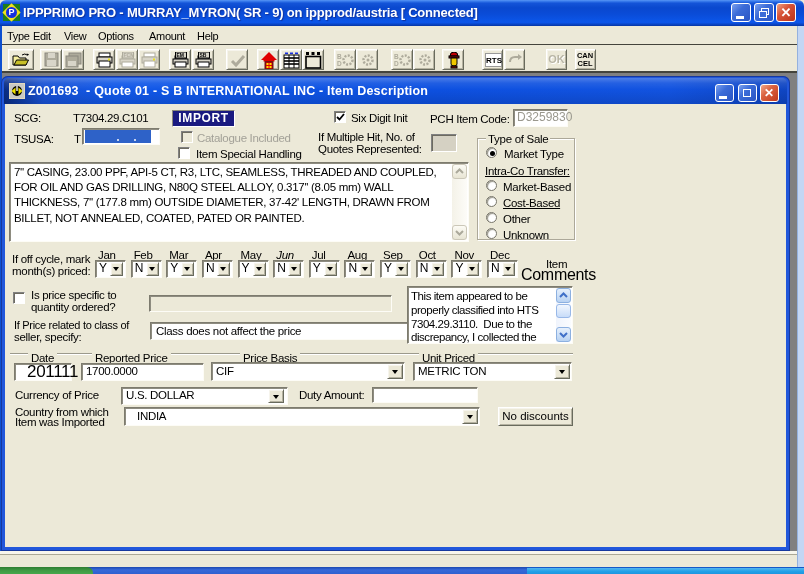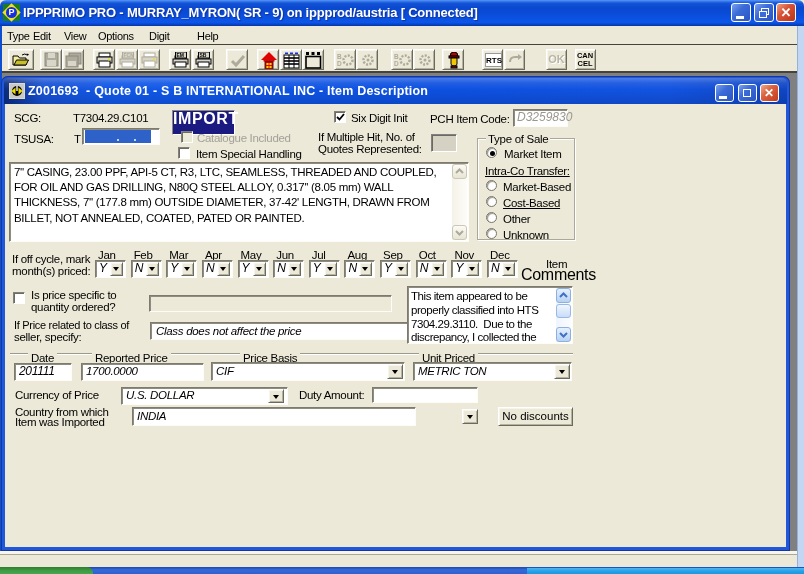--- a/index.html
+++ b/index.html
@@ -1,20 +1,20 @@
 <!DOCTYPE html>
 <html><head>
 <meta charset="utf-8">
 <style>
 * { margin:0; padding:0; box-sizing:border-box; }
 html,body { width:804px; height:574px; overflow:hidden; }
 body { font-family:"Liberation Sans", sans-serif; background:#ECE9D8; position:relative; }
 .abs { position:absolute; }
 .lbl { position:absolute; font-size:11.5px; letter-spacing:-0.3px; color:#000; white-space:nowrap; line-height:12px; }
-.sunken { background:#fff; border-top:1px solid #7d7b6e; border-left:1px solid #7d7b6e; border-bottom:1px solid #fdfcf6; border-right:1px solid #fdfcf6; box-shadow:inset 1px 1px 0 #8e8c80;font-style:italic; }
+.sunken { background:#fff; border-top:1px solid #7d7b6e; border-left:1px solid #7d7b6e; border-bottom:1px solid #fdfcf6; border-right:1px solid #fdfcf6; box-shadow:inset 1px 1px 0 #8e8c80; }
 .raised { background:#ECE9D8; border-top:1px solid #fff; border-left:1px solid #fff; border-bottom:1px solid #696B5D; border-right:1px solid #696B5D; box-shadow:inset 1px 1px 0 #f6f4ec, inset -1px -1px 0 #b5b2a1; }
 .cb { position:absolute; width:12px; height:12px; background:#fff; border-top:1px solid #808080; border-left:1px solid #808080; border-bottom:1px solid #fff; border-right:1px solid #fff; box-shadow:inset 1px 1px 0 #6d6b60; }
 .radio { position:absolute; width:11px; height:11px; border-radius:50%; background:#fff; border:1px solid #77756a; box-shadow:inset 1px 1px 1px #9a988c; }
 .arrowbtn { position:absolute; background:#ECE9D8; border-top:1px solid #fff; border-left:1px solid #fff; border-bottom:1px solid #696B5D; border-right:1px solid #696B5D; box-shadow:inset 1px 1px 0 #f6f4ec, inset -1px -1px 0 #b5b2a1; }
 .tri { position:absolute; width:0; height:0; border-left:3.5px solid transparent; border-right:3.5px solid transparent; border-top:4px solid #000; }
 </style>
 </head>
 <body>
 
 <div class="abs" style="left:0;top:0;width:804px;height:26px;border-radius:6px 6px 0 0;background:linear-gradient(180deg,#5A96F4 0%,#3D80EE 4%,#1454D8 12%,#0A48CE 30%,#0A4CD8 55%,#0B53E4 75%,#0C56EA 86%,#0A46C8 93%,#0635A4 100%);"></div>
@@ -30,21 +30,21 @@
     <div class="abs" style="left:6px;top:4px;width:8px;height:7px;border:1.5px solid #fff;"></div>
     <div class="abs" style="left:4px;top:7px;width:8px;height:7px;border:1.5px solid #fff;background:#3C6CD8;"></div>
   </div>
 <div class="abs" style="left:776px;top:3px;width:20px;height:19px;border-radius:3px;border:1px solid #fff;background:linear-gradient(135deg,#F0A080 0%,#D75438 40%,#BC3318 100%);color:#fff;font-weight:bold;font-size:13px;text-align:center;line-height:18px;">✕</div>
 
 <div class="abs" style="left:0;top:26px;width:798px;height:18px;background:#ECE9D8;"></div>
 <div class="lbl" style="font-size:11px;left:7px;top:30px;">Type</div>
 <div class="lbl" style="font-size:11px;left:33px;top:30px;">Edit</div>
 <div class="lbl" style="font-size:11px;left:64px;top:30px;">View</div>
 <div class="lbl" style="font-size:11px;left:98px;top:30px;">Options</div>
-<div class="lbl" style="font-size:11px;left:149px;top:30px;">Digit</div>
+<div class="lbl" style="font-size:11px;left:149px;top:30px;">Amount</div>
 <div class="lbl" style="font-size:11px;left:197px;top:30px;">Help</div>
 
 <div class="abs" style="left:0;top:44px;width:798px;height:29px;background:#ECE9D8;border-top:1px solid #44443C;border-bottom:2px solid #44443C;"></div>
 <div id="tbar">
     <div class="abs raised" style="left:8px;top:49px;width:26px;height:21px;">
       <svg width="20" height="16" style="position:absolute;left:2px;top:2px">
         <path d="M2 13 L2 4 L7 4 L8.5 6 L15 6 L15 13 Z" fill="#F6EFA0" stroke="#000" stroke-width="1"></path>
         <path d="M3 13 L5.5 8 L17.5 8 L15 13 Z" fill="#C8C028" stroke="#000" stroke-width="1"></path>
         <path d="M11 3 Q14 1 16 3" stroke="#000" fill="none"></path>
         <path d="M16.5 4 L15.5 1.6 L18 2.2 Z" fill="#000"></path>
@@ -236,21 +236,21 @@
   </div>
 <div class="abs" style="left:737.5px;top:84px;width:19px;height:18px;border-radius:3px;border:1px solid #fff;background:linear-gradient(135deg,#7AA0EE 0%,#3C6CD8 40%,#2A55C4 100%);">
     <div class="abs" style="left:4px;top:4px;width:8px;height:8px;border:1.5px solid #fff;"></div>
   </div>
 <div class="abs" style="left:759.5px;top:84px;width:19px;height:18px;border-radius:3px;border:1px solid #fff;background:linear-gradient(135deg,#F2A888 0%,#DA6240 40%,#C23A1C 100%);color:#fff;font-weight:bold;font-size:12px;text-align:center;line-height:17px;">✕</div>
 
 <div class="abs" style="left:5px;top:104px;width:781px;height:443px;background:#ECE9D8;"></div>
 
 <div class="lbl" style="left:14px;top:112px;">SCG:</div>
 <div class="lbl" style="left:73px;top:112px;">T7304.29.C101</div>
-<div class="abs" style="left:172px;top:110px;width:63px;height:25px;background:#1A1A80;border-top:1px solid #8a887c;border-left:1px solid #8a887c;border-bottom:1px solid #fff;border-right:1px solid #fff;color:#fff;font-weight:bold;font-size:16px;text-align:center;line-height:15px;letter-spacing:0.6px;">IMPORT</div>
+<div class="abs" style="left:172px;top:110px;width:63px;height:17px;background:#1A1A80;border-top:1px solid #8a887c;border-left:1px solid #8a887c;border-bottom:1px solid #fff;border-right:1px solid #fff;color:#fff;font-weight:bold;font-size:12px;text-align:center;line-height:15px;letter-spacing:0.6px;">IMPORT</div>
 <div class="cb" style="left:334px;top:111px;"></div>
 <svg class="abs" style="left:336px;top:113px;" width="9" height="9" viewBox="0 0 9 9">
     <path d="M1 4 L3.5 6.5 L8 1" stroke="#000" stroke-width="1.8" fill="none"></path>
   </svg>
 <div class="lbl" style="left:351px;top:112px;">Six Digit Init</div>
 <div class="lbl" style="left:430px;top:113px;">PCH Item Code:</div>
 <div class="abs sunken" style="left:513px;top:109px;width:55px;height:18px;font-size:12px;color:#9a988e;line-height:14px;padding-left:3px;">D3259830</div>
 
 <div class="lbl" style="left:14px;top:133px;">TSUSA:</div>
 <div class="lbl" style="left:74px;top:133px;">T</div>
@@ -265,21 +265,21 @@
 <div class="abs" style="left:431px;top:134px;width:26px;height:18px;background:#D5D1C3;border-top:1px solid #808080;border-left:1px solid #808080;border-bottom:1px solid #fff;border-right:1px solid #fff;box-shadow:inset 1px 1px 0 #6d6b60;"></div>
 
 <div class="lbl" style="left:9px;top:150px;margin-top:24px;">Item Description:</div>
 <div class="cb" style="left:178px;top:147px;"></div>
 <div class="lbl" style="left:196px;top:148px;">Item Special Handling</div>
 
 <div class="abs" style="left:477px;top:138px;width:98px;height:102px;border:1px solid #ACA899;box-shadow:1px 1px 0 #fff, inset 1px 1px 0 #fff;"></div>
 <div class="lbl" style="left:486px;top:133px;background:#ECE9D8;padding:0 2px;">Type of Sale</div>
 <div class="radio" style="left:486px;top:147px;"></div>
 <div class="abs" style="left:490px;top:151px;width:5px;height:5px;border-radius:50%;background:#000;"></div>
-<div class="lbl" style="left:504px;top:148px;">Market Item</div>
+<div class="lbl" style="left:504px;top:148px;">Market Type</div>
 <div class="lbl" style="left:485px;top:165px;text-decoration:underline;">Intra-Co Transfer:</div>
 <div class="radio" style="left:486px;top:180px;"></div>
 <div class="lbl" style="left:503px;top:181px;">Market-Based</div>
 <div class="radio" style="left:486px;top:196px;"></div>
 <div class="lbl" style="left:503px;top:197px;text-decoration:underline;">Cost-Based</div>
 <div class="radio" style="left:486px;top:212px;"></div>
 <div class="lbl" style="left:503px;top:213px;text-align:right;">Other</div>
 <div class="radio" style="left:486px;top:228px;"></div>
 <div class="lbl" style="left:503px;top:229px;">Unknown</div>
 
@@ -312,21 +312,21 @@
     <div class="arrowbtn" style="left:181.28px;top:261.5px;width:13px;height:14px;"></div>
     <div class="tri" style="left:184.28px;top:267px;"></div>
     <div class="lbl" style="left:204.92000000000002px;top:249px;">Apr</div>
     <div class="abs sunken" style="left:201.92000000000002px;top:259.5px;width:31px;height:18px;font-size:12px;line-height:15px;padding-left:3px;">N</div>
     <div class="arrowbtn" style="left:216.92000000000002px;top:261.5px;width:13px;height:14px;"></div>
     <div class="tri" style="left:219.92000000000002px;top:267px;"></div>
     <div class="lbl" style="left:240.56px;top:249px;">May</div>
     <div class="abs sunken" style="left:237.56px;top:259.5px;width:31px;height:18px;font-size:12px;line-height:15px;padding-left:3px;">Y</div>
     <div class="arrowbtn" style="left:252.56px;top:261.5px;width:13px;height:14px;"></div>
     <div class="tri" style="left:255.56px;top:267px;"></div>
-    <div class="lbl" style="left:276.2px;top:249px;">Jun</div>
+    <div class="lbl" style="left:276.2px;top:249px;font-style:italic;">Jun</div>
     <div class="abs sunken" style="left:273.2px;top:259.5px;width:31px;height:18px;font-size:12px;line-height:15px;padding-left:3px;">N</div>
     <div class="arrowbtn" style="left:288.2px;top:261.5px;width:13px;height:14px;"></div>
     <div class="tri" style="left:291.2px;top:267px;"></div>
     <div class="lbl" style="left:311.84000000000003px;top:249px;">Jul</div>
     <div class="abs sunken" style="left:308.84000000000003px;top:259.5px;width:31px;height:18px;font-size:12px;line-height:15px;padding-left:3px;">Y</div>
     <div class="arrowbtn" style="left:323.84000000000003px;top:261.5px;width:13px;height:14px;"></div>
     <div class="tri" style="left:326.84000000000003px;top:267px;"></div>
     <div class="lbl" style="left:347.48px;top:249px;">Aug</div>
     <div class="abs sunken" style="left:344.48px;top:259.5px;width:31px;height:18px;font-size:12px;line-height:15px;padding-left:3px;">N</div>
     <div class="arrowbtn" style="left:359.48px;top:261.5px;width:13px;height:14px;"></div>
@@ -371,36 +371,36 @@
 <svg class="abs" style="left:559px;top:331px;" width="9" height="7" viewBox="0 0 9 7">
     <path d="M1 2 L4.5 5.5 L8 2" stroke="#4070C8" stroke-width="2" fill="none"></path>
   </svg>
 
 <div class="abs" style="left:10px;top:353px;width:563px;height:2px;border-top:1px solid #9C9A8C;border-bottom:1px solid #fff;"></div>
 <div class="lbl" style="left:28px;top:352px;background:#ECE9D8;padding:0 3px;">Date</div>
 <div class="lbl" style="left:92px;top:352px;background:#ECE9D8;padding:0 3px;">Reported Price</div>
 <div class="lbl" style="left:240px;top:352px;background:#ECE9D8;padding:0 3px;">Price Basis</div>
 <div class="lbl" style="left:419px;top:352px;background:#ECE9D8;padding:0 3px;">Unit Priced</div>
 
-<div class="abs sunken" style="left:14px;top:363px;width:58px;height:18px;font-size:12px;letter-spacing:-0.3px;line-height:15px;padding-left:4px;">201111</div>
+<div class="abs sunken" style="left:14px;top:363px;width:58px;height:18px;font-size:17px;letter-spacing:-0.3px;line-height:15px;padding-left:12px;">201111</div>
 <div class="abs sunken" style="left:81px;top:363px;width:123px;height:18px;font-size:11.5px;letter-spacing:-0.3px;line-height:15px;padding-left:4px;">1700.0000</div>
 
 <div class="abs sunken" style="left:211px;top:362px;width:194px;height:19px;font-size:11.5px;letter-spacing:-0.3px;line-height:16px;padding-left:4px;">CIF</div>
 <div class="arrowbtn" style="left:387px;top:364px;width:16px;height:15px;"></div>
 <div class="tri" style="left:391.5px;top:370px;"></div>
 
 <div class="abs sunken" style="left:413px;top:362px;width:159px;height:19px;font-size:11.5px;letter-spacing:-0.3px;line-height:16px;padding-left:4px;">METRIC TON</div>
 <div class="arrowbtn" style="left:554px;top:364px;width:16px;height:15px;"></div>
 <div class="tri" style="left:558.5px;top:370px;"></div>
 
 <div class="lbl" style="left:15px;top:389px;">Currency of Price</div>
 <div class="abs sunken" style="left:121px;top:387px;width:167px;height:18px;font-size:11.5px;letter-spacing:-0.3px;line-height:15px;padding-left:4px;">U.S. DOLLAR</div>
 <div class="arrowbtn" style="left:268px;top:389px;width:16px;height:14px;"></div>
 <div class="tri" style="left:272.5px;top:394.5px;"></div>
 <div class="lbl" style="left:299px;top:389px;">Duty Amount:</div>
 <div class="abs sunken" style="left:372px;top:387px;width:106px;height:16px;"></div>
 
 <div class="lbl" style="left:15px;top:406px;font-size:11.5px;">Country from which</div>
 <div class="lbl" style="left:15px;top:416px;font-size:11.5px;">Item was Imported</div>
-<div class="abs sunken" style="left:132px;top:407px;width:284px;height:19px;font-size:11.5px;letter-spacing:-0.3px;line-height:16px;padding-left:4px;">INDIA</div>
+<div class="abs sunken" style="left:124px;top:407px;width:356px;height:19px;font-size:11.5px;letter-spacing:-0.3px;line-height:16px;padding-left:12px;">INDIA</div>
 <div class="arrowbtn" style="left:462px;top:409px;width:16px;height:15px;"></div>
 <div class="tri" style="left:466.5px;top:415px;"></div>
 <div class="abs raised" style="left:498px;top:407px;width:75px;height:19px;font-size:11.5px;text-align:center;line-height:17px;">No discounts</div>
 
 </body></html>

